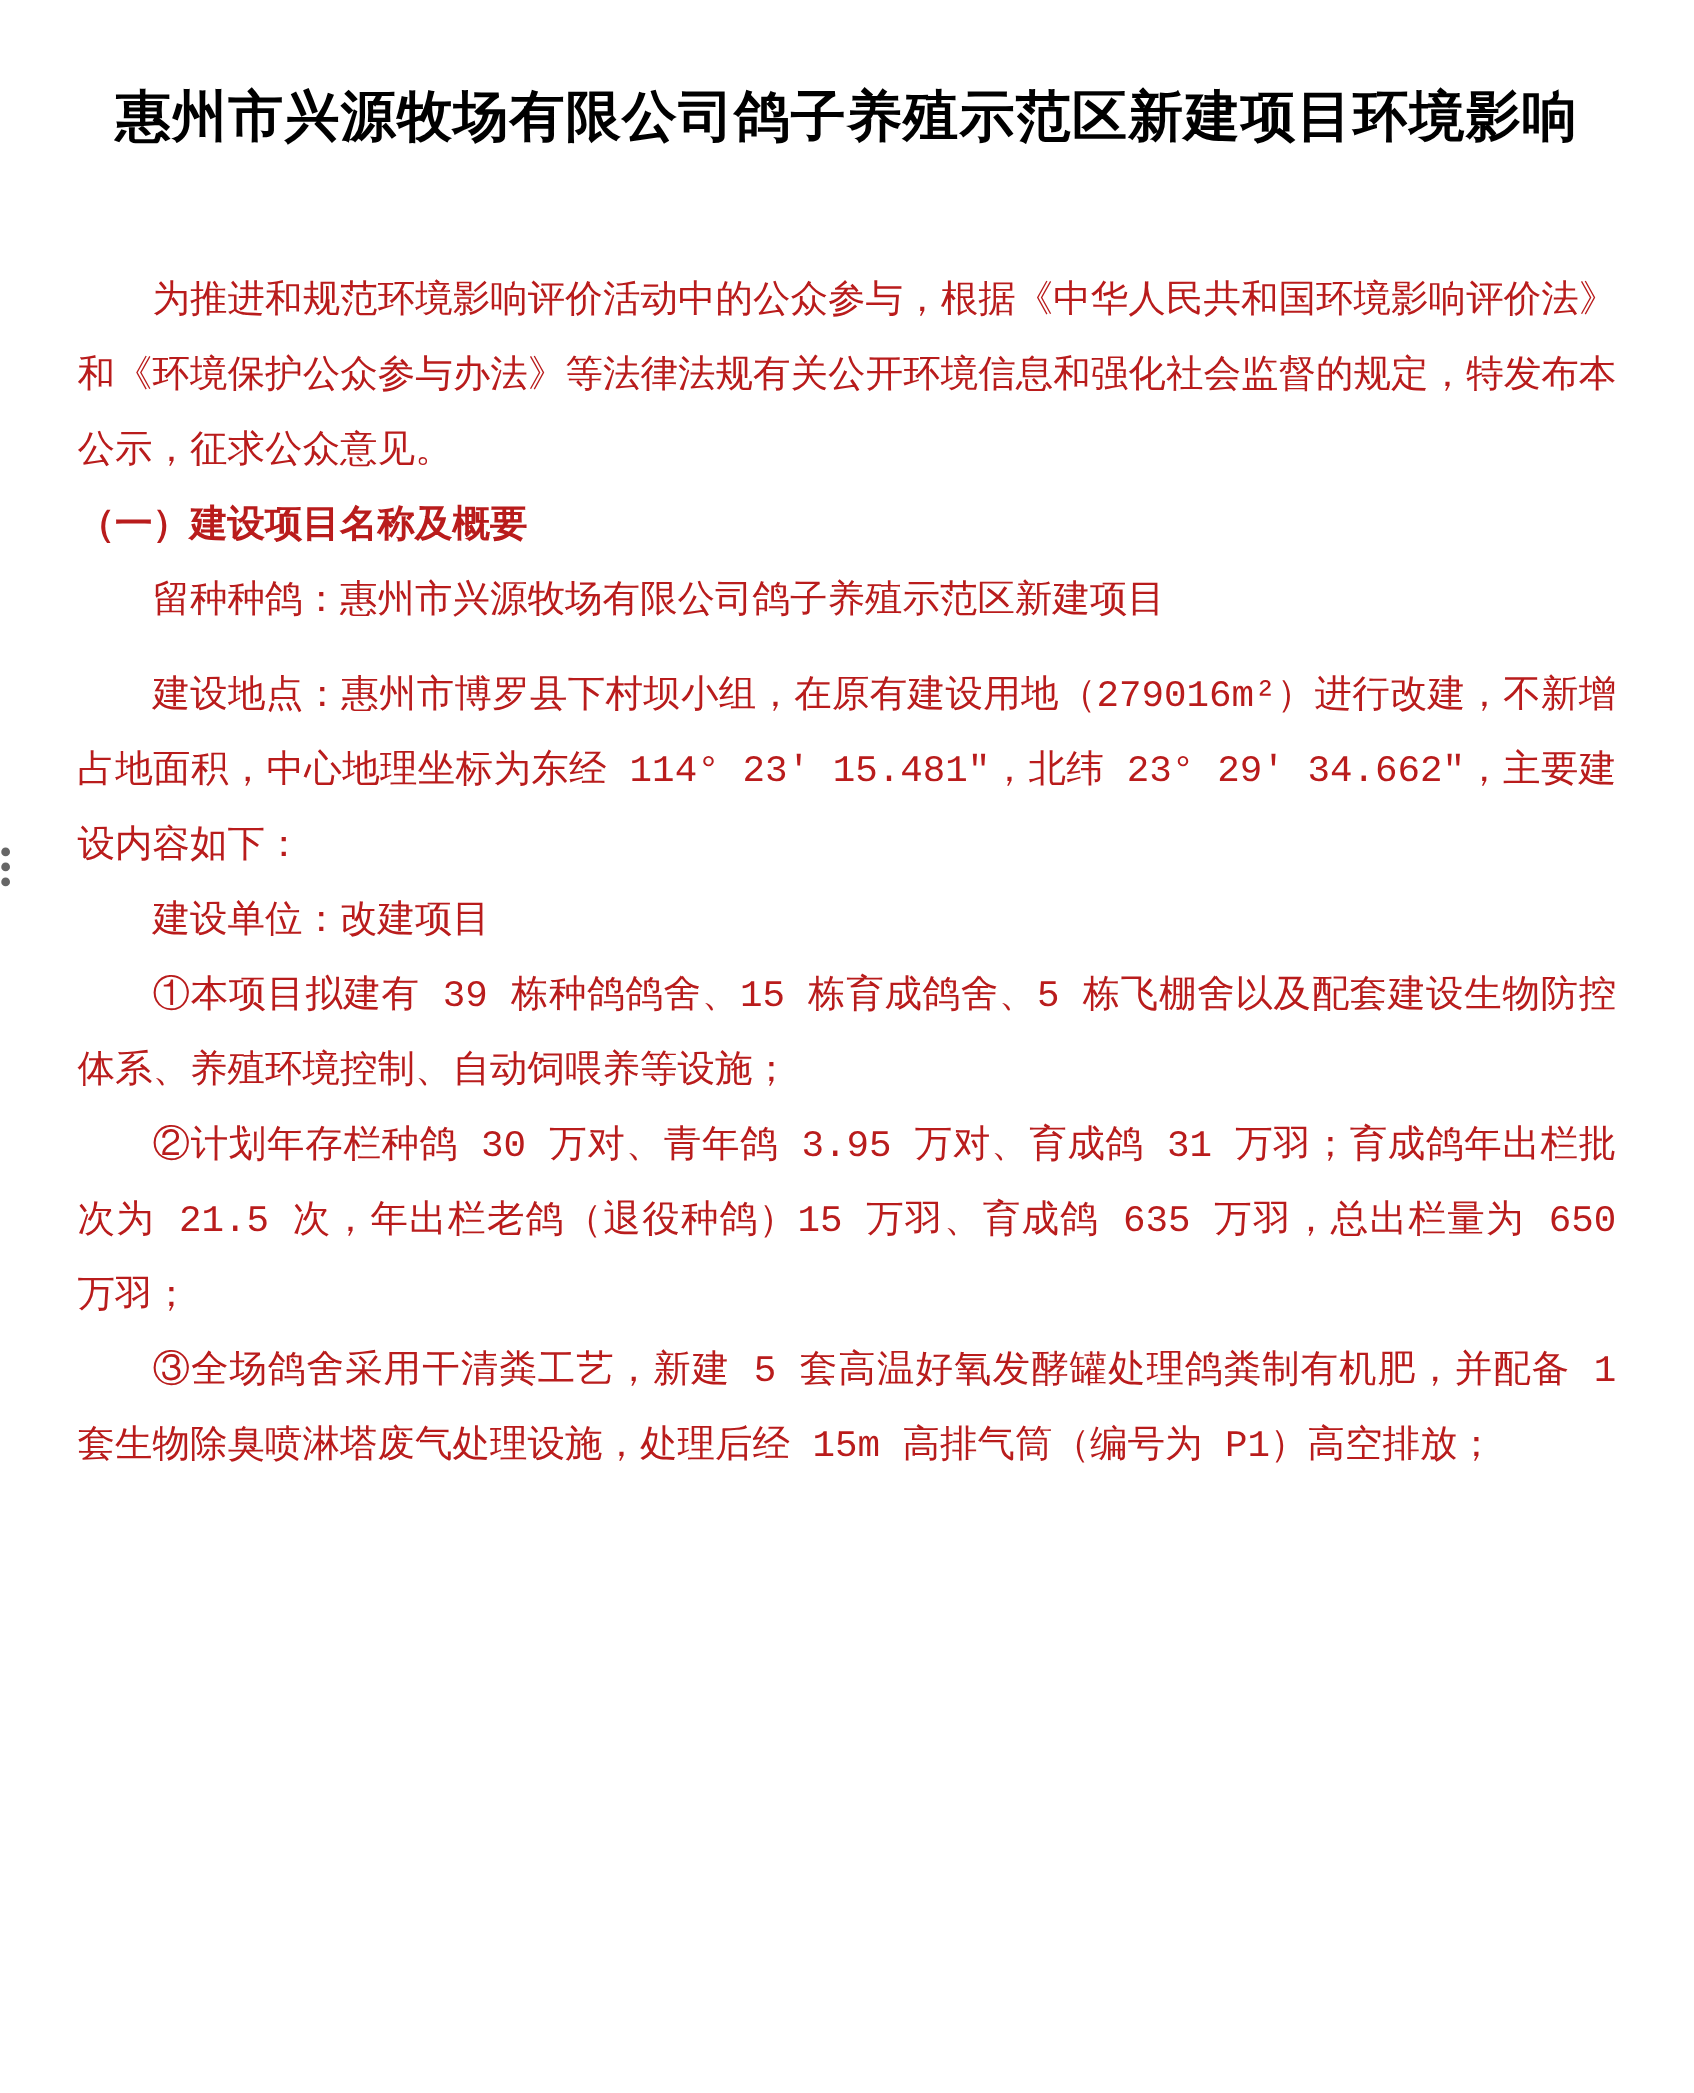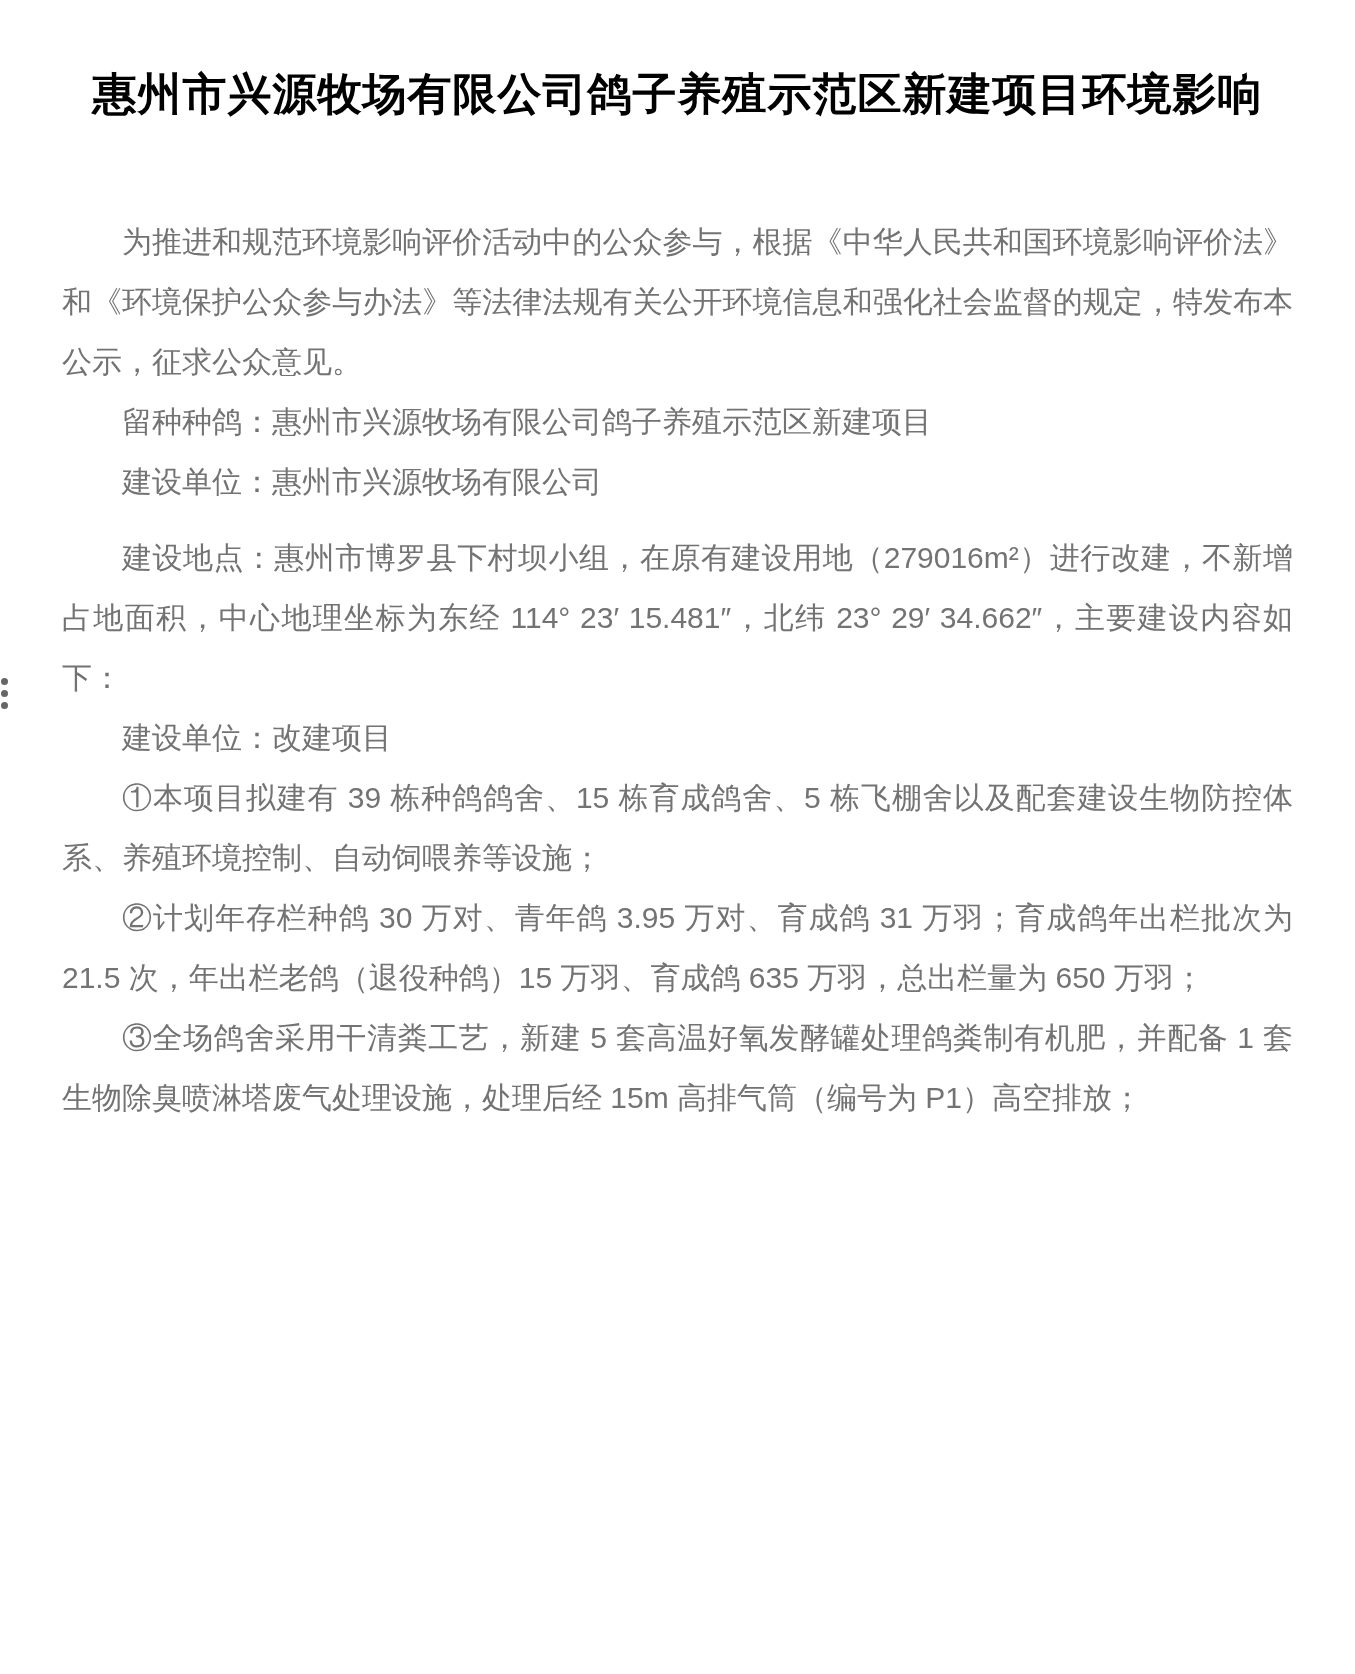--- a/index.html
+++ b/index.html
@@ -27,25 +27,25 @@
     line-height: 80px;
     text-align: center;
     color: #000000;
     letter-spacing: 1px;
   }
   .doc-title .tline {
     display: block;
   }
   .doc-body {
     margin-top: 78px;
-    font-family: Liberation Sans, sans-serif;
+    font-family: Liberation Mono, monospace;
     font-weight: 400;
     font-size: 30px;
     line-height: 60px;
-    color: #737373;
+    color: #b91c1c;
     text-align: justify;
     text-justify: inter-ideograph;
   }
   .para {
     margin: 0;
     text-indent: 2em;
   }
   .para.heading {
     font-weight: 700;
     text-indent: 0;
@@ -79,22 +79,22 @@
     <i></i>
     <i></i>
   </div>
 
   <h1 class="doc-title">
     <span class="tline">惠州市兴源牧场有限公司鸽子养殖示范区新建项目环境影响</span>
   </h1>
 
   <main class="doc-body" id="doc-body">
       <p class="para">为推进和规范环境影响评价活动中的公众参与，根据《中华人民共和国环境影响评价法》和《环境保护公众参与办法》等法律法规有关公开环境信息和强化社会监督的规定，特发布本公示，征求公众意见。</p>
+      <p class="para heading">（一）建设项目名称及概要</p>
       <p class="para">留种种鸽：惠州市兴源牧场有限公司鸽子养殖示范区新建项目</p>
-      <p class="para">建设单位：惠州市兴源牧场有限公司</p>
       <p class="para spaced">建设地点：惠州市博罗县下村坝小组，在原有建设用地（279016m²）进行改建，不新增占地面积，中心地理坐标为东经 114° 23′ 15.481″，北纬 23° 29′ 34.662″，主要建设内容如下：</p>
       <p class="para">建设单位：改建项目</p>
       <p class="para">①本项目拟建有 39 栋种鸽鸽舍、15 栋育成鸽舍、5 栋飞棚舍以及配套建设生物防控体系、养殖环境控制、自动饲喂养等设施；</p>
       <p class="para">②计划年存栏种鸽 30 万对、青年鸽 3.95 万对、育成鸽 31 万羽；育成鸽年出栏批次为 21.5 次，年出栏老鸽（退役种鸽）15 万羽、育成鸽 635 万羽，总出栏量为 650 万羽；</p>
       <p class="para">③全场鸽舍采用干清粪工艺，新建 5 套高温好氧发酵罐处理鸽粪制有机肥，并配备 1 套生物除臭喷淋塔废气处理设施，处理后经 15m 高排气筒（编号为 P1）高空排放；</p>
     </main>
 
 </div>
 
 </body></html>

